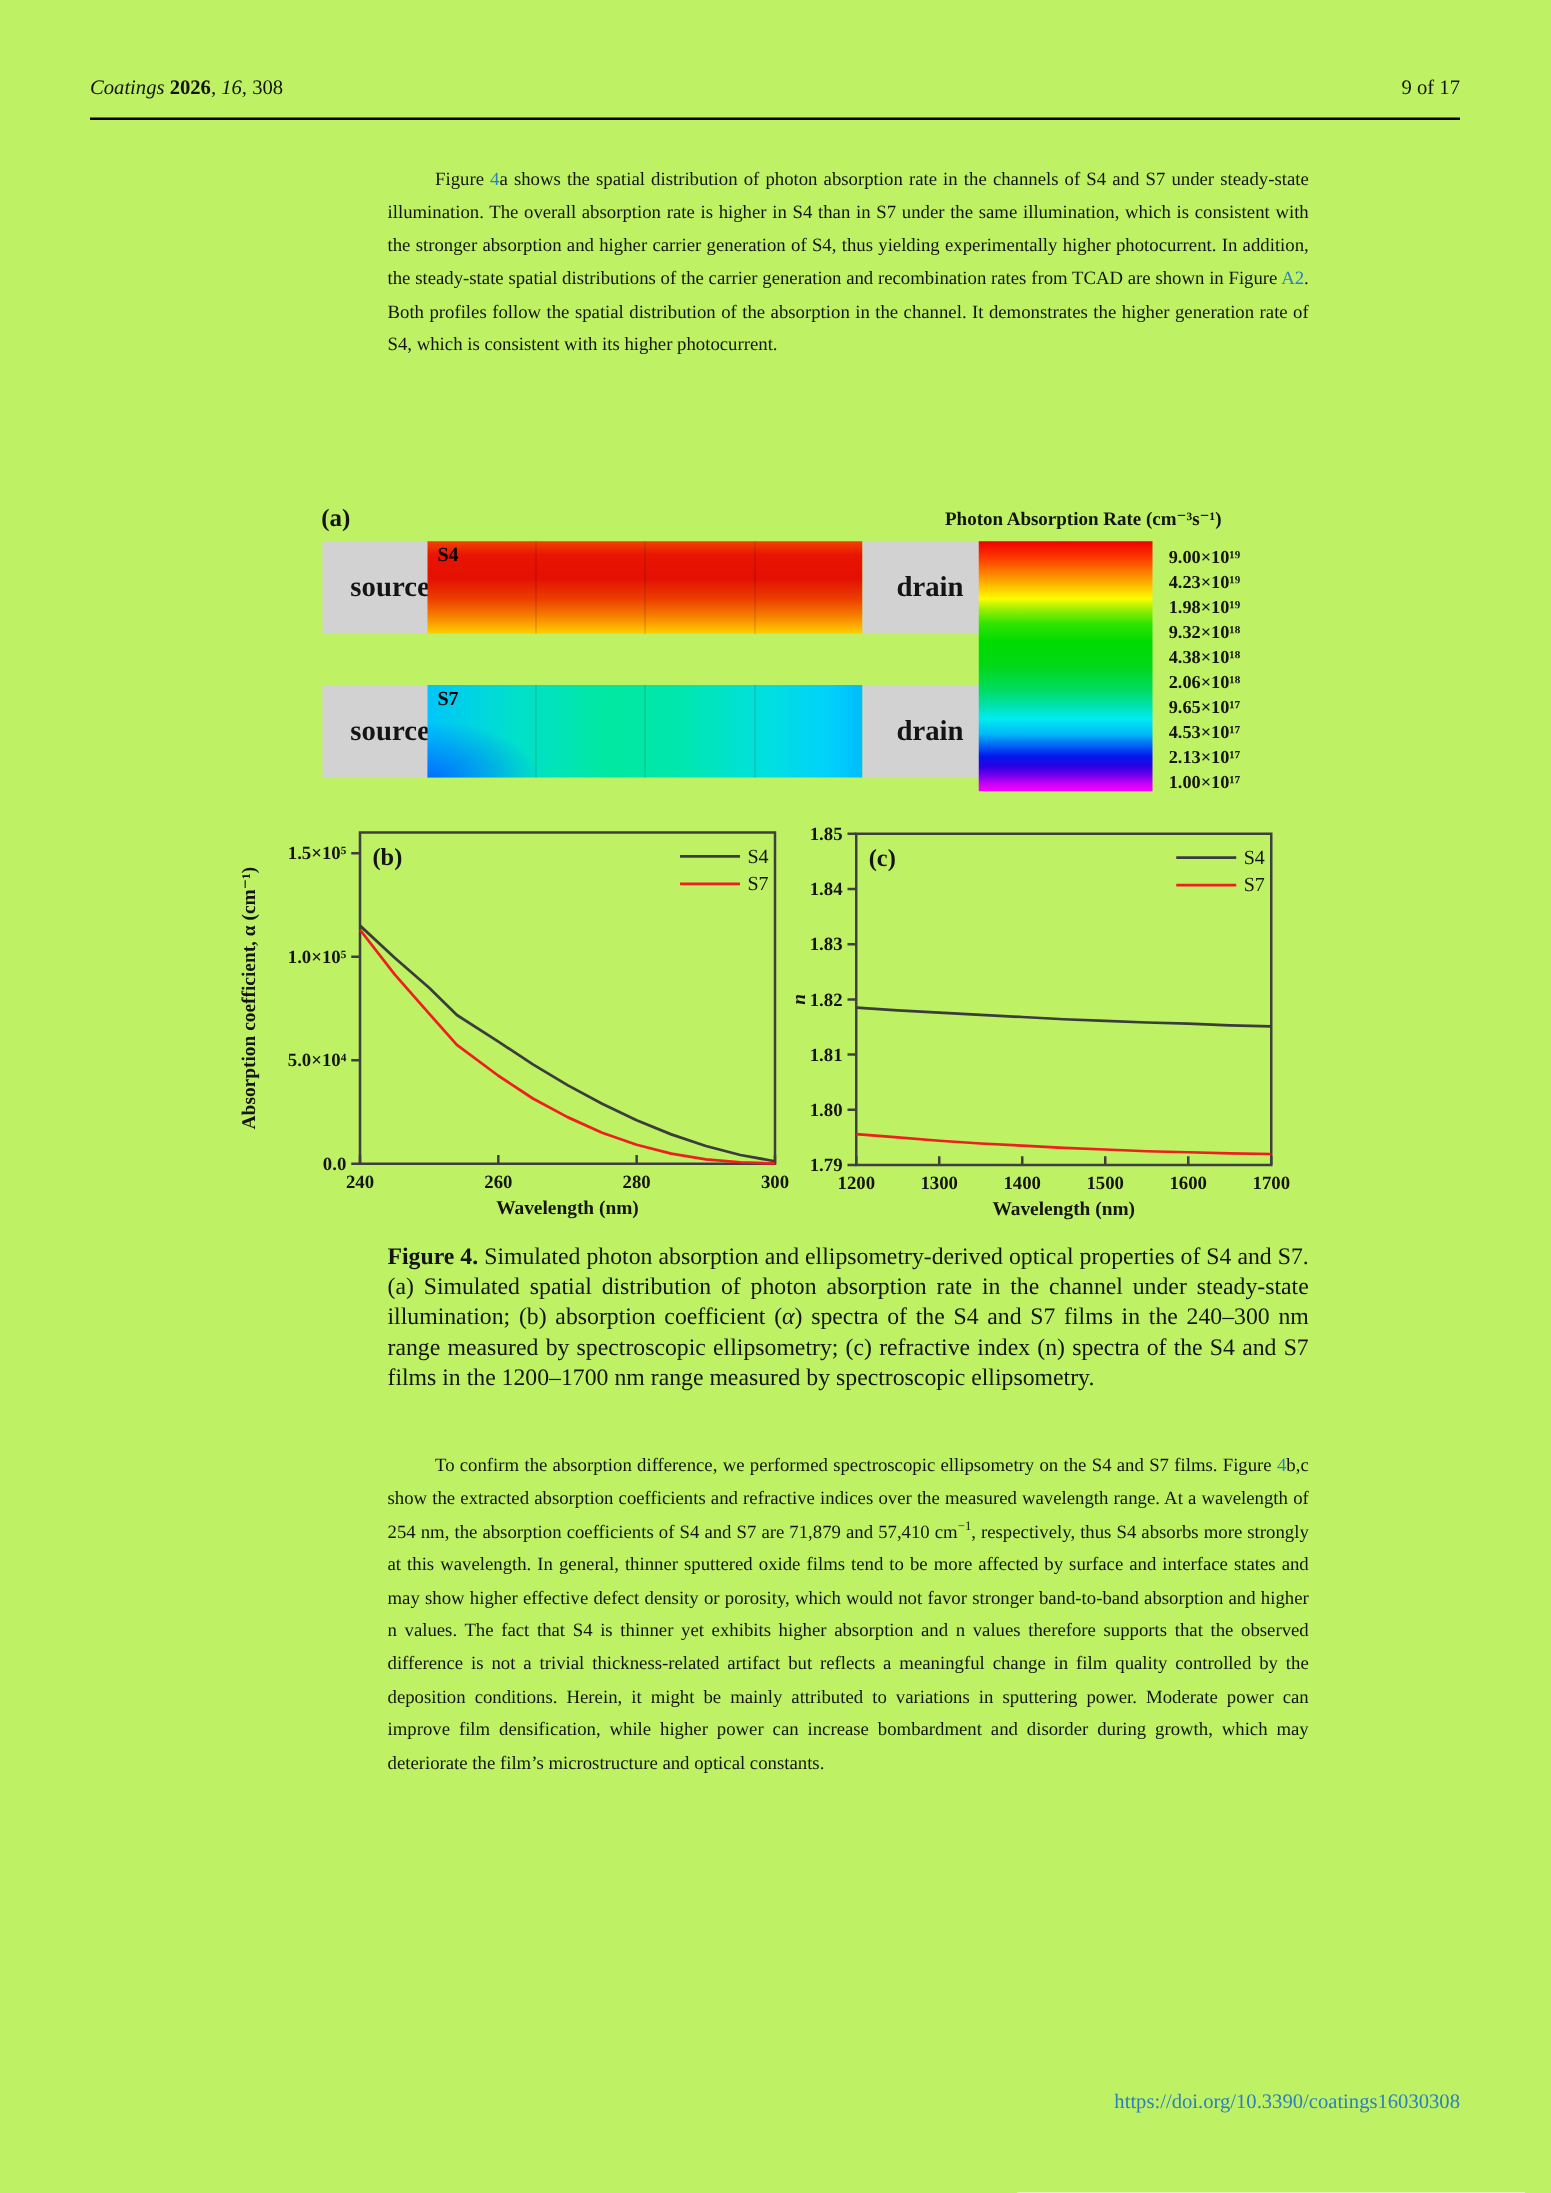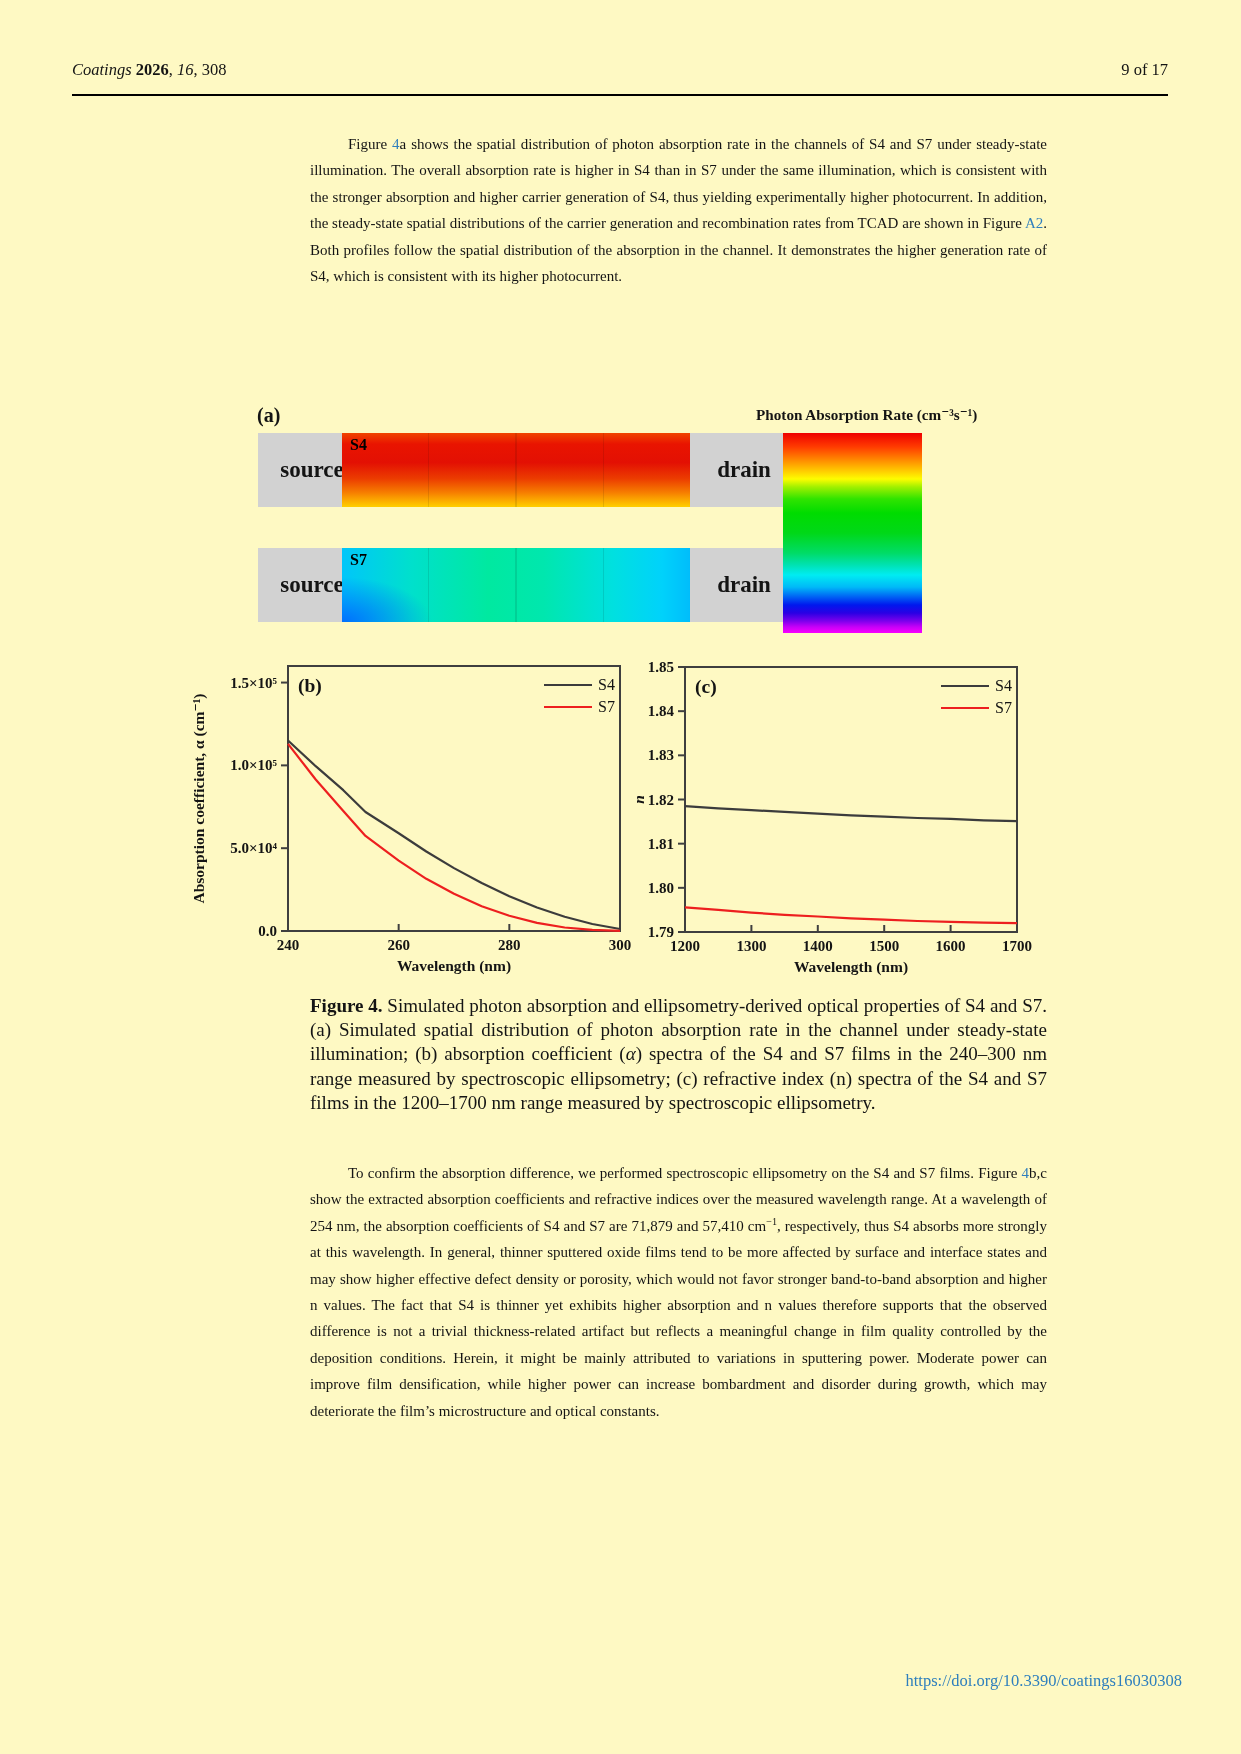--- a/index.html
+++ b/index.html
@@ -1,16 +1,16 @@
 <!DOCTYPE html>
 <html><head>
 <meta charset="utf-8">
 <style>
   html,body{margin:0;padding:0;background:#ffffff;}
-  .page{position:relative;width:1241px;height:1754px;background:#fef9c3;overflow:hidden;
+  .page{position:relative;width:1241px;height:1754px;background:#bef264;overflow:hidden;
         font-family:"Liberation Serif","DejaVu Serif",serif;color:#141414;}
   .header{position:absolute;left:72px;width:1096px;top:60px;display:flex;
           justify-content:space-between;font-size:16.5px;padding-bottom:14px;border-bottom:2px solid #000;}
   .para{position:absolute;left:310px;width:737px;text-align:justify;font-size:15px;line-height:26.4px;}
   .para.indent{text-indent:38px;}
   #para1{top:131px;}
   #caption{top:994px;font-size:19px;line-height:24.2px;}
   #para2{top:1160px;}
   .link{color:#2e7fbd;text-decoration:none;cursor:pointer;}
   sup{font-size:68%;line-height:0;}
@@ -35,21 +35,21 @@
      #a0f000 27%,#30e400 33%,#00dc00 40%,#00d818 50%,#00dc66 60%,#00e2b2 66%,#00ecf2 71%,
      #00baf8 77%,#0060f4 82%,#0018ee 86%,#2a00e4 90%,#7c00ec 94%,#c800f8 97%,#fa00fe 100%);}
   #colorbar-labels{position:absolute;left:935px;top:436px;}
   .cb-val{height:20px;line-height:20px;font-weight:bold;font-size:14.6px;white-space:nowrap;}
   
   svg text{font-family:"Liberation Serif","DejaVu Serif",serif;font-weight:bold;font-size:15px;fill:#141414;}
   svg .ax-title{font-size:15.5px;}
   svg .panel{font-size:19.5px;}
   svg .legend{font-weight:normal;font-size:16px;}
   svg .it{font-style:italic;}
-  .footer{position:absolute;right:59px;top:1671px;font-size:16.5px;}
+  .footer{position:absolute;right:73px;top:1671px;font-size:16.5px;}
 </style>
 </head>
 <body>
 
 <div class="page">
 
   <div class="header">
     <span><span style="font-style: italic;">Coatings</span><span> </span><span style="font-weight: bold;">2026</span><span>, </span><span style="font-style: italic;">16</span><span>, 308</span></span>
     <span>9 of 17</span>
   </div>
@@ -75,20 +75,32 @@
   <div class="strip strip-s7" style="top:548px;">
     <div class="mesh"></div>
     <span class="sample-label">S7</span>
   </div>
   <div class="gray-box" style="left:690px;top:548px;">
     <span>drain</span>
   </div>
 
   <div id="colorbar-title">Photon Absorption Rate (cm⁻³s⁻¹)</div>
   <div id="colorbar"></div>
+  <div id="colorbar-labels">
+      <div class="cb-val">9.00×10¹⁹</div>
+      <div class="cb-val">4.23×10¹⁹</div>
+      <div class="cb-val">1.98×10¹⁹</div>
+      <div class="cb-val">9.32×10¹⁸</div>
+      <div class="cb-val">4.38×10¹⁸</div>
+      <div class="cb-val">2.06×10¹⁸</div>
+      <div class="cb-val">9.65×10¹⁷</div>
+      <div class="cb-val">4.53×10¹⁷</div>
+      <div class="cb-val">2.13×10¹⁷</div>
+      <div class="cb-val">1.00×10¹⁷</div>
+    </div>
 
   <svg id="chart-b" width="455" height="340" style="position:absolute;left:190px;top:645px;">
       <rect x="98" y="21" width="332" height="265" fill="none" stroke="#3f3f3f" stroke-width="2"></rect>
       <line x1="98" y1="286" x2="98" y2="279" stroke="#3f3f3f" stroke-width="2"></line>
       <text x="98" y="305" text-anchor="middle">240</text>
       <line x1="208.66666666666666" y1="286" x2="208.66666666666666" y2="279" stroke="#3f3f3f" stroke-width="2"></line>
       <text x="208.66666666666666" y="305" text-anchor="middle">260</text>
       <line x1="319.3333333333333" y1="286" x2="319.3333333333333" y2="279" stroke="#3f3f3f" stroke-width="2"></line>
       <text x="319.3333333333333" y="305" text-anchor="middle">280</text>
       <line x1="430" y1="286" x2="430" y2="279" stroke="#3f3f3f" stroke-width="2"></line>

